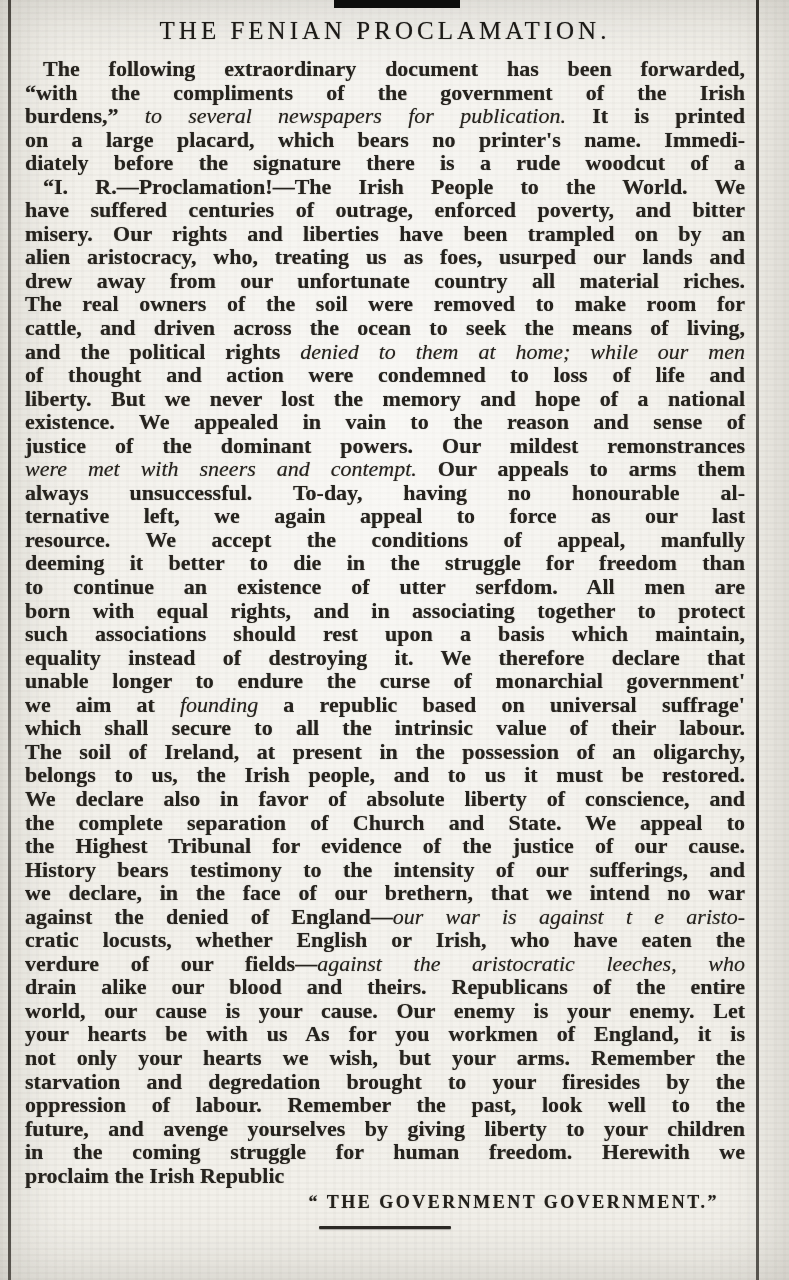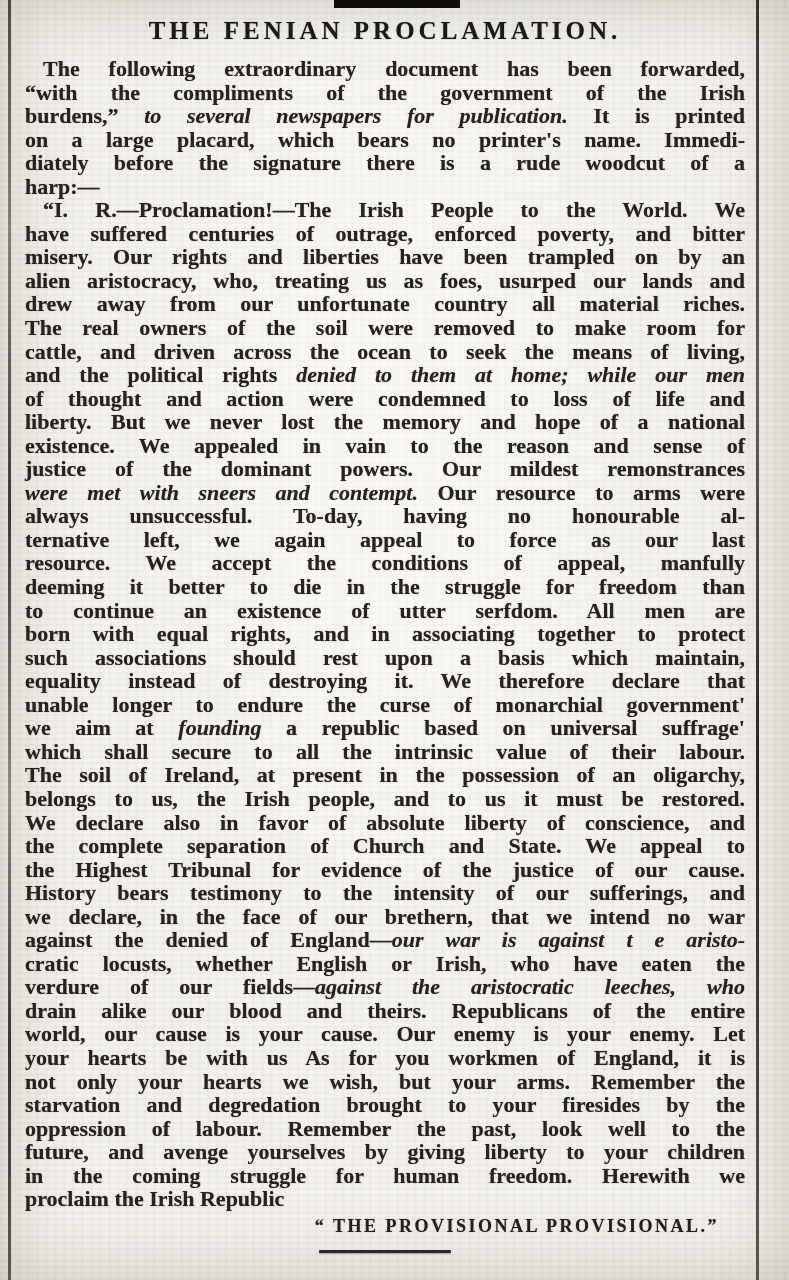--- a/index.html
+++ b/index.html
@@ -32,42 +32,42 @@
     background:#0e0e0d;
   }
   .column {
     position:absolute; left:25px; top:0; width:720px;
     color:#26231e;
     filter: blur(0.3px);
   }
   .headline {
     margin-top:16px;
     text-align:center;
-    font-weight:bold;
+    font-weight:normal;
     font-size:25px;
     line-height:30px;
     letter-spacing:4px;
     color:#1c1a17;
     text-shadow:0 0 1px rgba(20,18,15,0.5);
   }
   .para { margin:0; }
   .para.intro { margin-top:11px; }
   .para.body { margin-top:0; }
   .tline {
     font-size:22px;
     font-weight:bold;
     line-height:23.55px;
     text-align:justify;
     text-align-last:justify;
     text-shadow:0 0 1px rgba(32,29,24,0.5);
     white-space:normal;
   }
   .tline.first { text-indent:18px; }
   .tline.last  { text-align-last:left; }
-  .tline i { font-weight:bold; }
+  .tline i { font-weight:normal; }
   .signature {
     margin-top:5px;
     text-align:right;
     padding-right:26px;
     font-size:18px;
     font-weight:bold;
     letter-spacing:2.5px;
     color:#24211c;
     text-shadow:0 0 1px rgba(32,29,24,0.5);
   }
@@ -89,37 +89,36 @@
 
   <div class="column">
     <div class="headline">THE FENIAN PROCLAMATION.</div>
 
     <div class="para intro">
         <div class="tline first">The following extraordinary document has been forwarded,</div>
         <div class="tline">“with the compliments of the government of the Irish</div>
         <div class="tline"><span>burdens,” </span><i>to several newspapers for publication.</i><span> It is printed</span></div>
         <div class="tline">on a large placard, which bears no printer's name. Immedi-</div>
         <div class="tline">diately before the signature there is a rude woodcut of a</div>
-        <div class="tline last">harp:—</div>
       </div>
 
     <div class="para body">
         <div class="tline first">“I. R.—Proclamation!—The Irish People to the World. We</div>
         <div class="tline">have suffered centuries of outrage, enforced poverty, and bitter</div>
         <div class="tline">misery. Our rights and liberties have been trampled on by an</div>
         <div class="tline">alien aristocracy, who, treating us as foes, usurped our lands and</div>
         <div class="tline">drew away from our unfortunate country all material riches.</div>
         <div class="tline">The real owners of the soil were removed to make room for</div>
         <div class="tline">cattle, and driven across the ocean to seek the means of living,</div>
         <div class="tline"><span>and the political rights </span><i>denied to them at home; while our men</i></div>
         <div class="tline">of thought and action were condemned to loss of life and</div>
         <div class="tline">liberty. But we never lost the memory and hope of a national</div>
         <div class="tline">existence. We appealed in vain to the reason and sense of</div>
         <div class="tline">justice of the dominant powers. Our mildest remonstrances</div>
-        <div class="tline"><i>were met with sneers and contempt.</i><span> Our resource to arms were</span></div>
+        <div class="tline"><i>were met with sneers and contempt.</i><span> Our appeals to arms them</span></div>
         <div class="tline">always unsuccessful. To-day, having no honourable al-</div>
         <div class="tline">ternative left, we again appeal to force as our last</div>
         <div class="tline">resource. We accept the conditions of appeal, manfully</div>
         <div class="tline">deeming it better to die in the struggle for freedom than</div>
         <div class="tline">to continue an existence of utter serfdom. All men are</div>
         <div class="tline">born with equal rights, and in associating together to protect</div>
         <div class="tline">such associations should rest upon a basis which maintain,</div>
         <div class="tline">equality instead of destroying it. We therefore declare that</div>
         <div class="tline">unable longer to endure the curse of monarchial government'</div>
         <div class="tline"><span>we aim at </span><i>founding</i><span> a republic based on universal suffrage'</span></div>
@@ -138,17 +137,17 @@
         <div class="tline">world, our cause is your cause. Our enemy is your enemy. Let</div>
         <div class="tline">your hearts be with us As for you workmen of England, it is</div>
         <div class="tline">not only your hearts we wish, but your arms. Remember the</div>
         <div class="tline">starvation and degredation brought to your firesides by the</div>
         <div class="tline">oppression of labour. Remember the past, look well to the</div>
         <div class="tline">future, and avenge yourselves by giving liberty to your children</div>
         <div class="tline">in the coming struggle for human freedom. Herewith we</div>
         <div class="tline last">proclaim the Irish Republic</div>
       </div>
 
-    <div class="signature">“ THE PROVISIONAL PROVISIONAL.”</div>
+    <div class="signature">“ THE GOVERNMENT GOVERNMENT.”</div>
 
     <div class="end-rule"></div>
   </div>
 </div>
 
 </body></html>

